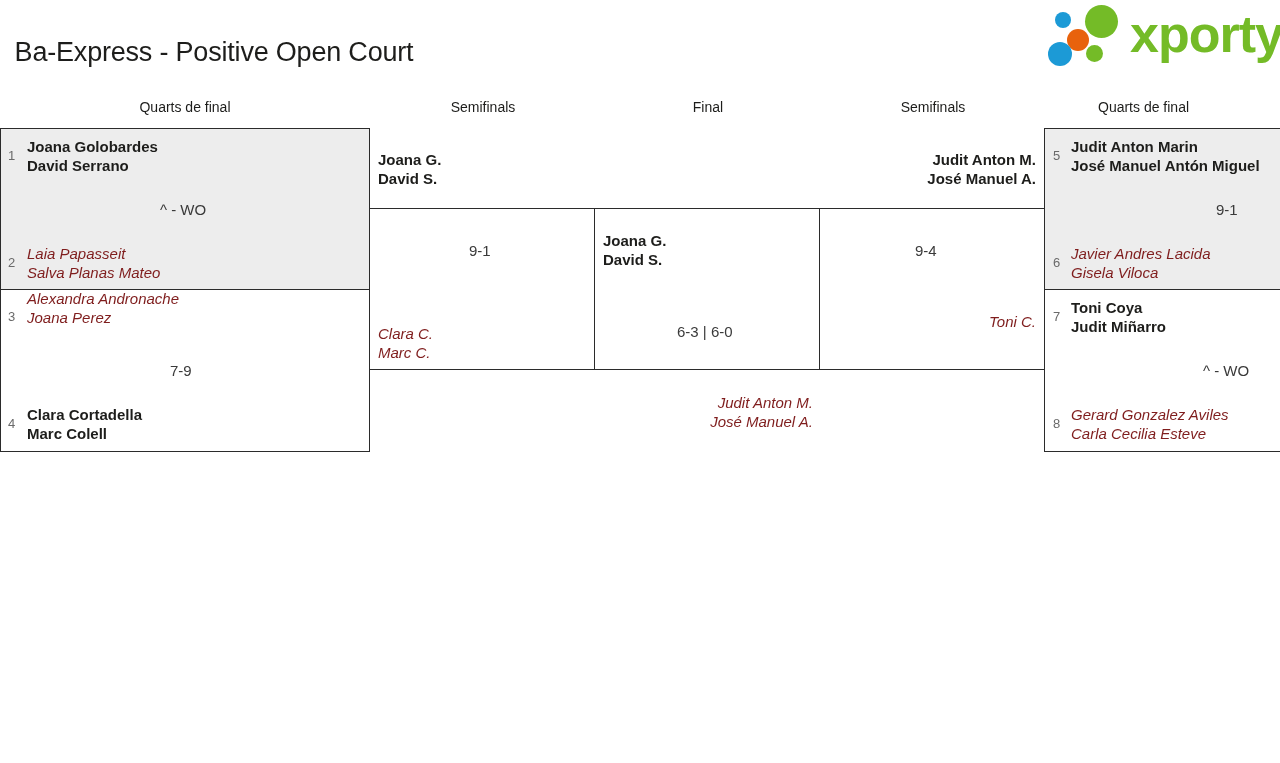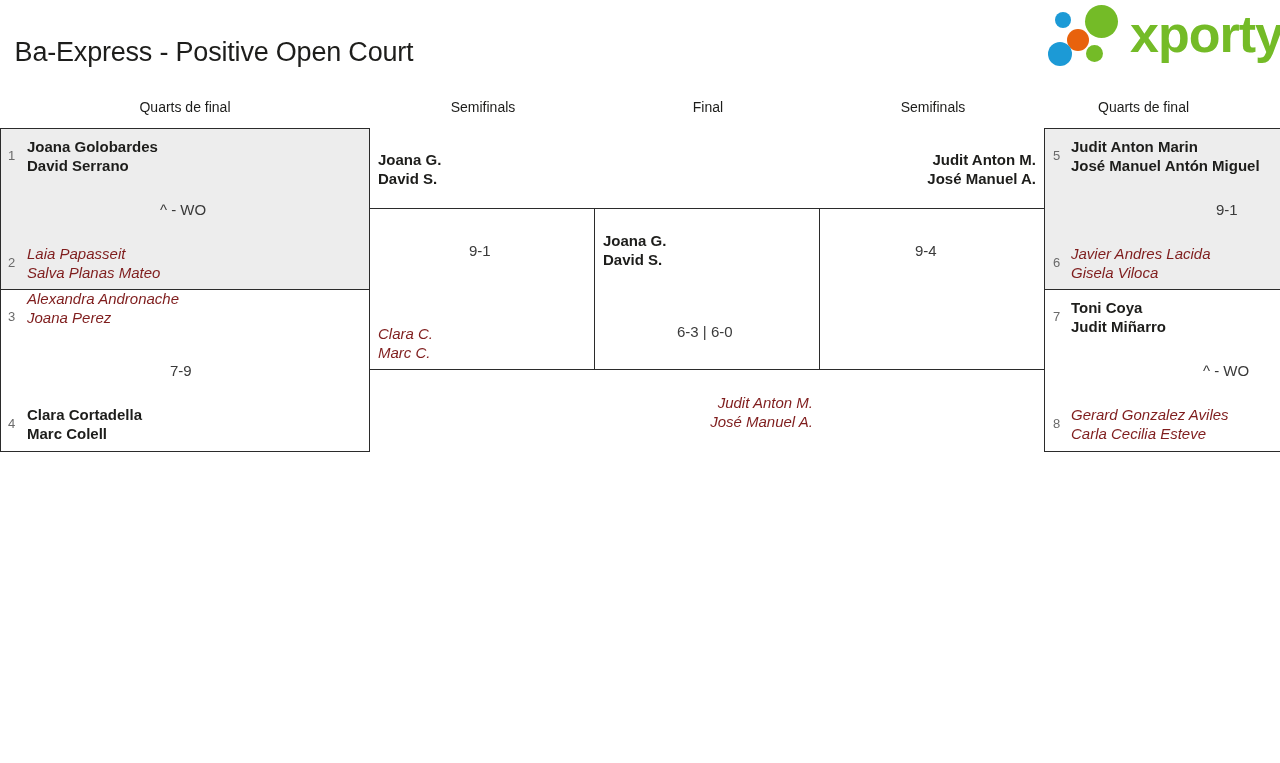--- a/index.html
+++ b/index.html
@@ -206,20 +206,21 @@
   <span class="nm">José Manuel A.</span>
 </div>
 
 <div class="match-box" id="match-sf2"></div>
 <div class="competitor winner align-right" style="left:826px; top:150px; width:210px;">
   <span class="nm">Judit Anton M.</span>
   <span class="nm">José Manuel A.</span>
 </div>
 <div class="score" style="left:915px; top:241px;">9-4</div>
 <div class="competitor loser align-right" style="left:826px; top:312px; width:210px;">
+  <span class="nm">Toni C.</span>
 </div>
 
 <div class="match-box shaded" id="match-qf3"></div>
 <div class="seed" style="left:1053px; top:148px;">5</div>
 <div class="competitor winner" style="left:1071px; top:137px;">
   <span class="nm">Judit Anton Marin</span>
   <span class="nm">José Manuel Antón Miguel</span>
 </div>
 <div class="score" style="left:1216px; top:200px;">9-1</div>
 <div class="seed" style="left:1053px; top:255px;">6</div>

